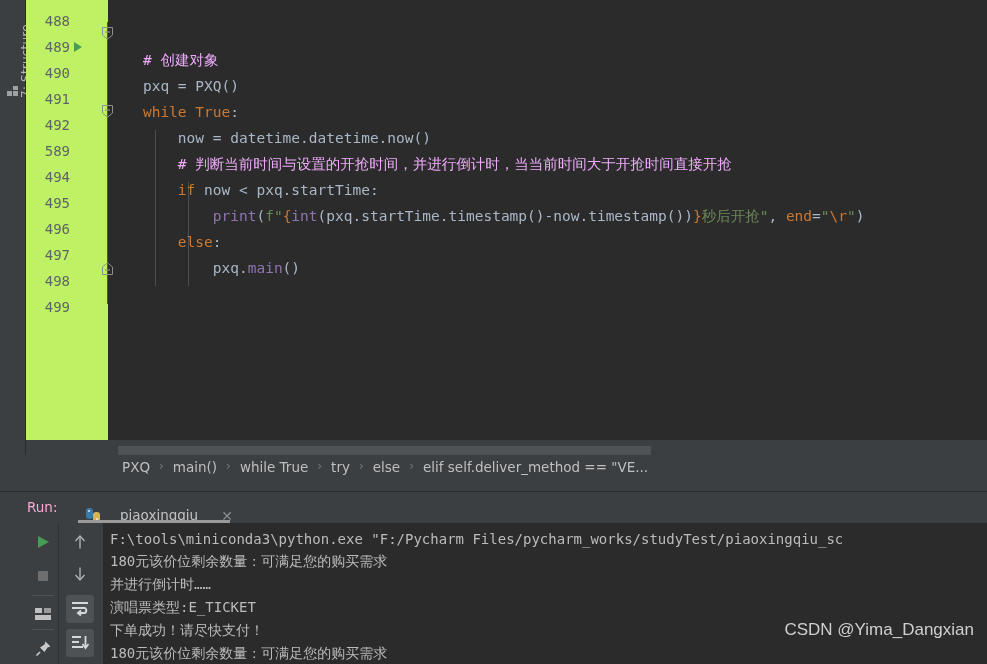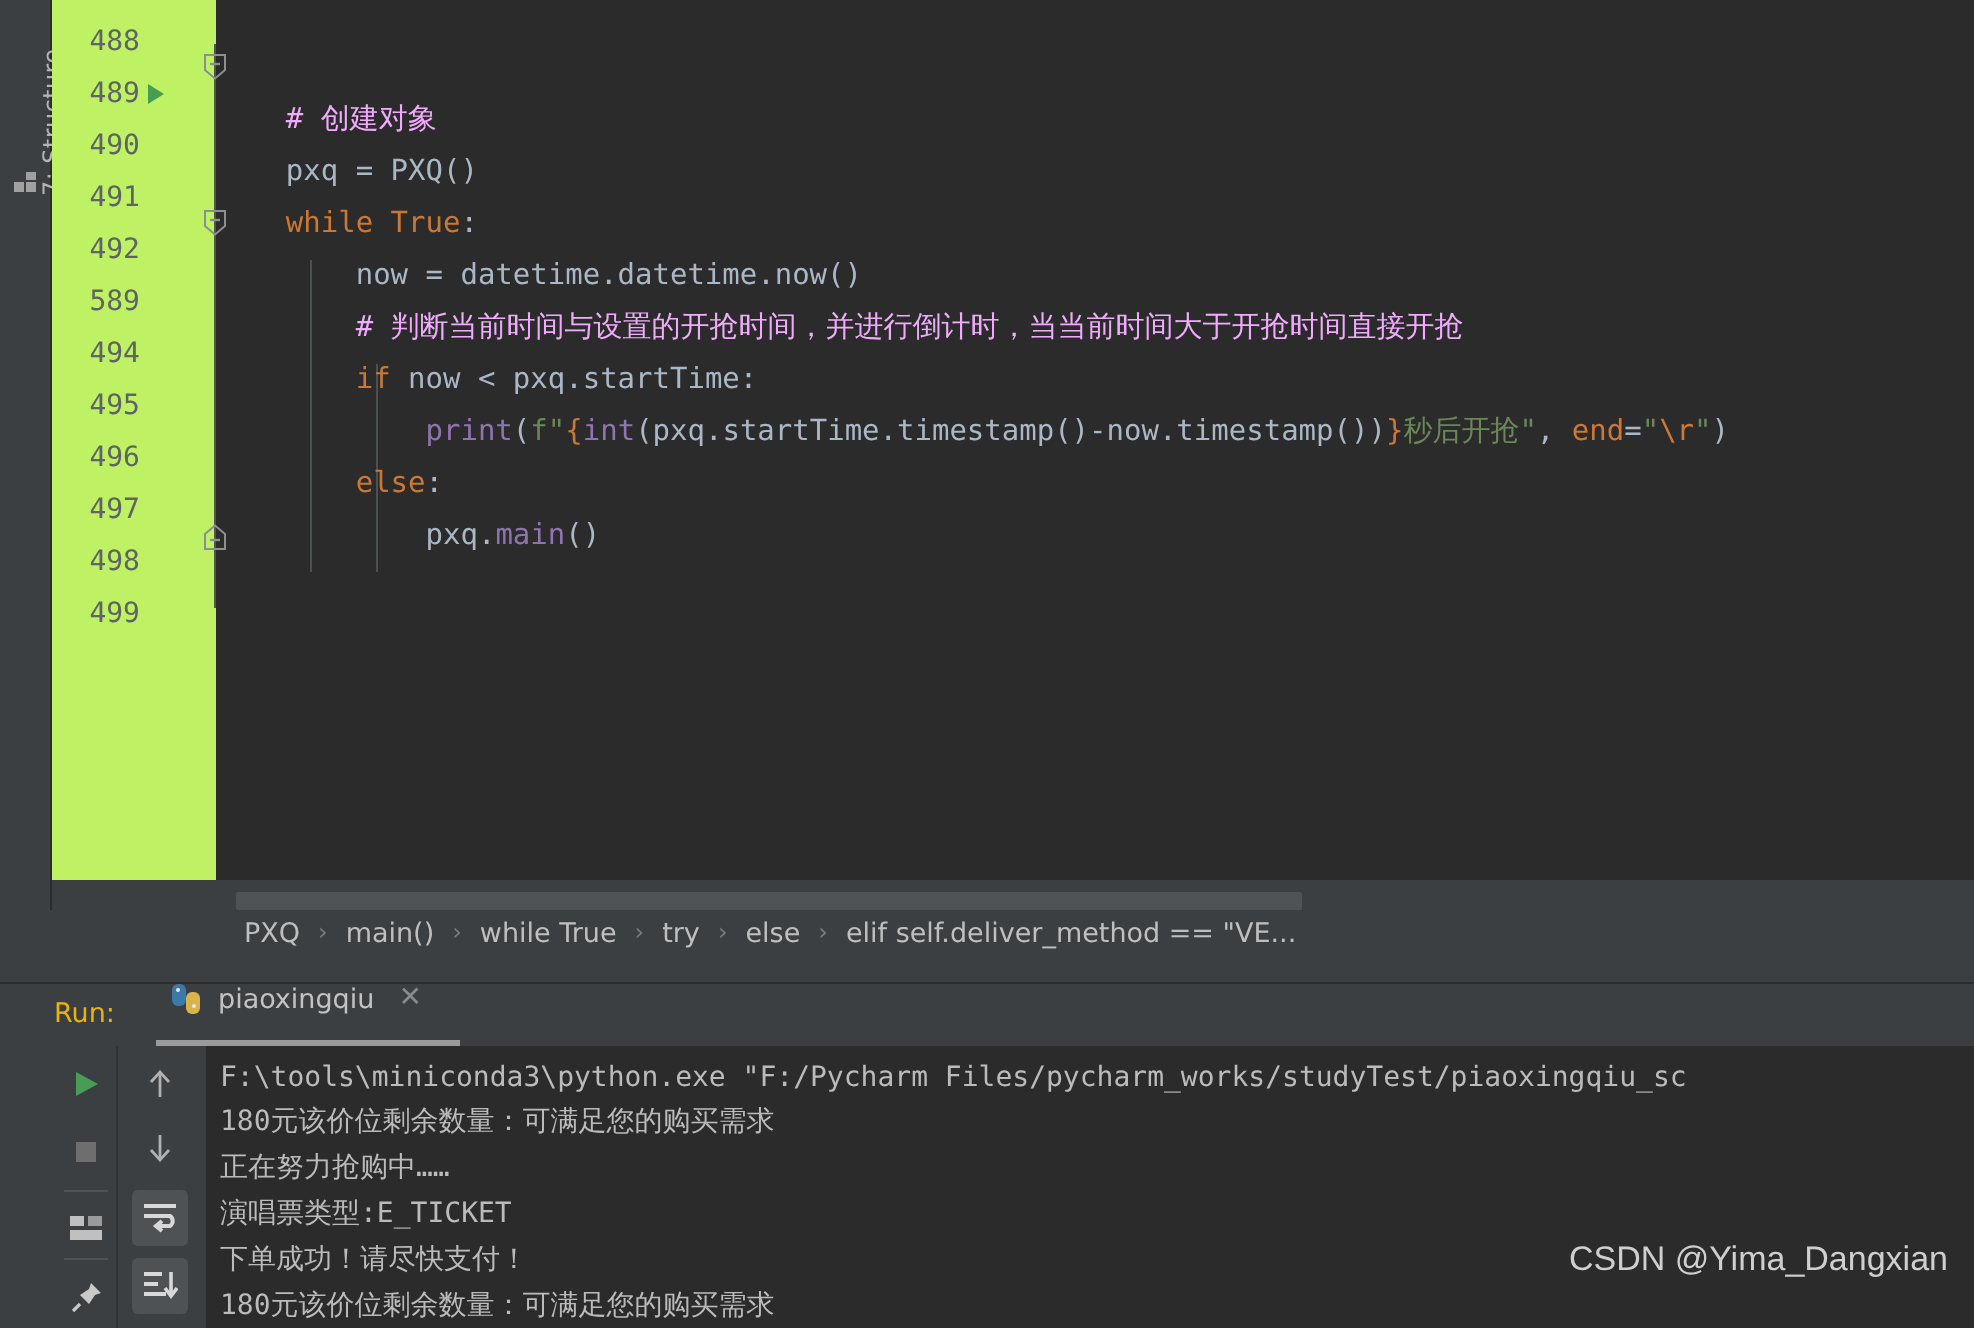--- a/index.html
+++ b/index.html
@@ -118,25 +118,25 @@
   .runwin {
     position: absolute; left: 0; top: 491px; width: 987px; height: 173px;
     background: #3c3f41;
     border-top: 1px solid #2b2b2b;
   }
   .run-header {
     position: absolute; left: 0; top: 0; width: 987px; height: 31px;
   }
   .run-label {
     position: absolute; left: 27px; top: 7px;
-    font-size: 13.5px; color: #eab308;
+    font-size: 13.5px; color: #f9a8d4;
   }
   .run-tab {
     position: absolute; left: 78px; top: 0; height: 31px;
-    display: flex; align-items: flex-start; gap: 8px;
+    display: flex; align-items: flex-end; gap: 19px;
     padding: 0 8px;
   }
   .run-tab-underline {
     position: absolute; left: 78px; top: 28px; width: 152px; height: 3px;
     background: #9a9a9a;
   }
   .py-icon { width: 15px; height: 15px; position: relative; display:inline-block; }
   .py-icon .pb {
     position:absolute; width: 7px; height: 11px; border-radius: 3px;
   }
@@ -377,21 +377,21 @@
           <rect x="1" y="11" width="11" height="2" fill="#d8d8d8"></rect>
           <line x1="14.5" y1="1" x2="14.5" y2="12" stroke="#d8d8d8" stroke-width="1.8"></line>
           <polyline points="11.5,9 14.5,13 17.5,9" fill="none" stroke="#d8d8d8" stroke-width="1.8"></polyline>
         </svg>
       </div>
     </div>
 
     <div class="console">
       <div class="cline" style="top:4px">F:\tools\miniconda3\python.exe "F:/Pycharm Files/pycharm_works/studyTest/piaoxingqiu_sc</div>
       <div class="cline" style="top:26px">180元该价位剩余数量：可满足您的购买需求</div>
-      <div class="cline" style="top:49px">正在努力抢购中……</div>
+      <div class="cline" style="top:49px">并进行倒计时……</div>
       <div class="cline" style="top:72px">演唱票类型:E_TICKET</div>
       <div class="cline" style="top:95px">下单成功！请尽快支付！</div>
       <div class="cline" style="top:118px">180元该价位剩余数量：可满足您的购买需求</div>
       <div class="watermark">CSDN @Yima_Dangxian</div>
     </div>
   </div>
 
 </div>
 
 </body></html>

